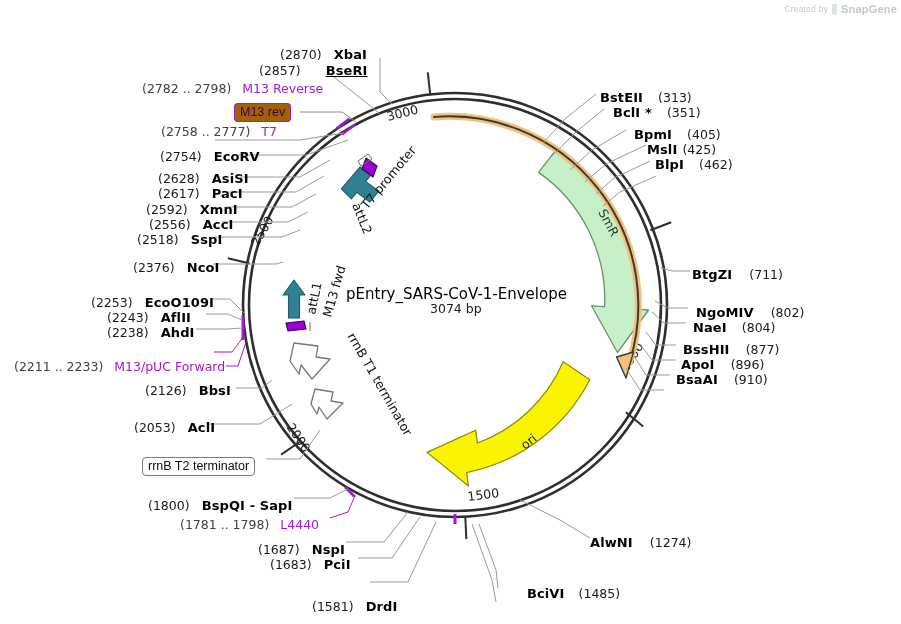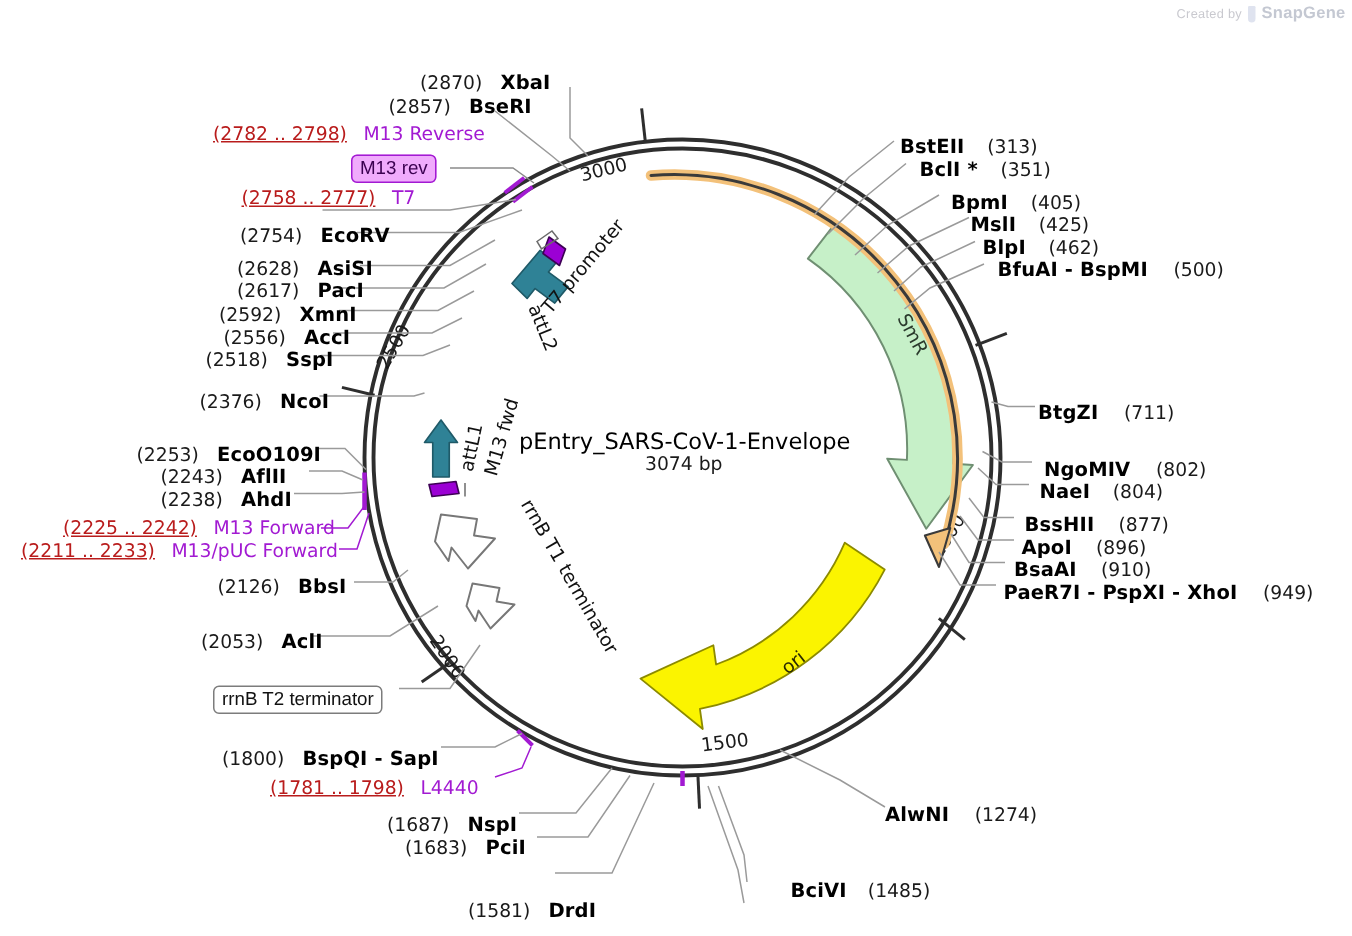--- a/index.html
+++ b/index.html
@@ -21,27 +21,27 @@
   }
   .wm .bk{width:5px;height:11px;background:#dfe3ef;border-radius:1px 1px 3px 3px;display:inline-block;}
   .wm .wmname{font-weight:bold;color:#c4c8d2;font-size:11px;}
   .wm .wmby{font-size:8.5px;}
 
   
   .lbl{position:absolute;white-space:nowrap;font-family:"DejaVu Sans", sans-serif;}
   .pos{font-size:12.5px;color:#1a1a1a;font-weight:normal;}
   .enz{font-size:13px;color:#000;font-weight:bold;letter-spacing:.1px;}
   .purple{color:#a21ad2;font-size:12.5px;}
-  .purple .pnum{color:#b91c1c;text-decoration:underline;} 
+  .purple .pnum{color:#404040;} 
   .boxed{
     border:1px solid #7c7c7c;border-radius:4px;
     padding:1px 5px 2px 5px;background:#ffffff;
     font-size:12.5px;color:#111;font-family:"Liberation Sans", sans-serif;
   }
-  .boxed.pur{border-color:#a21ad2;background:#f0abfc;color:#3a0050;margin-top:36px;}
+  .boxed.pur{border-color:#a21ad2;background:#a16207;color:#3a0050;margin-top:36px;}
   .title{
     position:absolute;font-size:15px;font-weight:normal;color:#000;
     white-space:nowrap;font-family:"DejaVu Sans", sans-serif;
   }
   .subtitle{
     position:absolute;font-size:12.5px;color:#1a1a1a;white-space:nowrap;
     font-family:"DejaVu Sans", sans-serif;
   }
 </style>
 </head>
@@ -224,21 +224,21 @@
 
   <div class="title" style="left:346px;top:285px;">pEntry_SARS-CoV-1-Envelope</div>
   <div class="subtitle" style="left:430px;top:301px;">3074 bp</div>
 
   <div class="lbl" style="left:280px;top:44px;">
     <span class="pos">(2870)</span>
     <span class="enz" style="margin-left:7px;">XbaI</span>
   </div>
   <div class="lbl" style="left:259px;top:60px;">
     <span class="pos">(2857)</span>
-    <span class="enz" style="margin-left:7px;">BseRI</span>
+    <span class="enz" style="margin-left:20px;text-decoration:underline;">BseRI</span>
   </div>
 
   <div class="lbl purple" style="left:142px;top:81px;">
     <span class="pnum">(2782 .. 2798)</span>
     <span style="margin-left:7px;">M13 Reverse</span>
   </div>
 
   <div class="lbl" style="left:234px;top:101px;">
     <span class="boxed pur">M13 rev</span>
   </div>
@@ -283,24 +283,20 @@
   </div>
   <div class="lbl" style="left:107px;top:307px;">
     <span class="pos">(2243)</span>
     <span class="enz" style="margin-left:7px;">AflII</span>
   </div>
   <div class="lbl" style="left:107px;top:322px;">
     <span class="pos">(2238)</span>
     <span class="enz" style="margin-left:7px;">AhdI</span>
   </div>
 
-  <div class="lbl purple" style="left:42px;top:344px;">
-    <span class="pnum">(2225 .. 2242)</span>
-    <span style="margin-left:7px;">M13 Forward</span>
-  </div>
   <div class="lbl purple" style="left:14px;top:359px;">
     <span class="pnum">(2211 .. 2233)</span>
     <span style="margin-left:7px;">M13/pUC Forward</span>
   </div>
 
   <div class="lbl" style="left:145px;top:380px;">
     <span class="pos">(2126)</span>
     <span class="enz" style="margin-left:7px;">BbsI</span>
   </div>
   <div class="lbl" style="left:134px;top:417px;">
@@ -351,30 +347,26 @@
   <div class="lbl" style="left:613px;top:102px;">
     <span class="enz">BclI *</span>
     <span class="pos" style="margin-left:10px;">(351)</span>
   </div>
   <div class="lbl" style="left:634px;top:124px;">
     <span class="enz">BpmI</span>
     <span class="pos" style="margin-left:10px;">(405)</span>
   </div>
   <div class="lbl" style="left:647px;top:139px;">
     <span class="enz">MslI</span>
-    <span class="pos" style="margin-left:10px;text-align:right;">(425)</span>
+    <span class="pos" style="text-align:right;">(425)</span>
   </div>
   <div class="lbl" style="left:655px;top:154px;">
     <span class="enz">BlpI</span>
     <span class="pos" style="margin-left:10px;">(462)</span>
   </div>
-  <div class="lbl" style="left:665px;top:169px;">
-    <span class="enz">BfuAI - BspMI</span>
-    <span class="pos" style="margin-left:12px;">(500)</span>
-  </div>
 
   <div class="lbl" style="left:692px;top:264px;">
     <span class="enz">BtgZI</span>
     <span class="pos" style="margin-left:12px;">(711)</span>
   </div>
 
   <div class="lbl" style="left:696px;top:302px;">
     <span class="enz">NgoMIV</span>
     <span class="pos" style="margin-left:12px;">(802)</span>
   </div>
@@ -387,18 +379,14 @@
     <span class="pos" style="margin-left:11px;">(877)</span>
   </div>
   <div class="lbl" style="left:681px;top:354px;">
     <span class="enz">ApoI</span>
     <span class="pos" style="margin-left:11px;">(896)</span>
   </div>
   <div class="lbl" style="left:676px;top:369px;">
     <span class="enz">BsaAI</span>
     <span class="pos" style="margin-left:11px;">(910)</span>
   </div>
-  <div class="lbl" style="left:669px;top:384px;">
-    <span class="enz">PaeR7I - PspXI - XhoI</span>
-    <span class="pos" style="margin-left:12px;">(949)</span>
-  </div>
 
 </div>
 
 </body></html>

